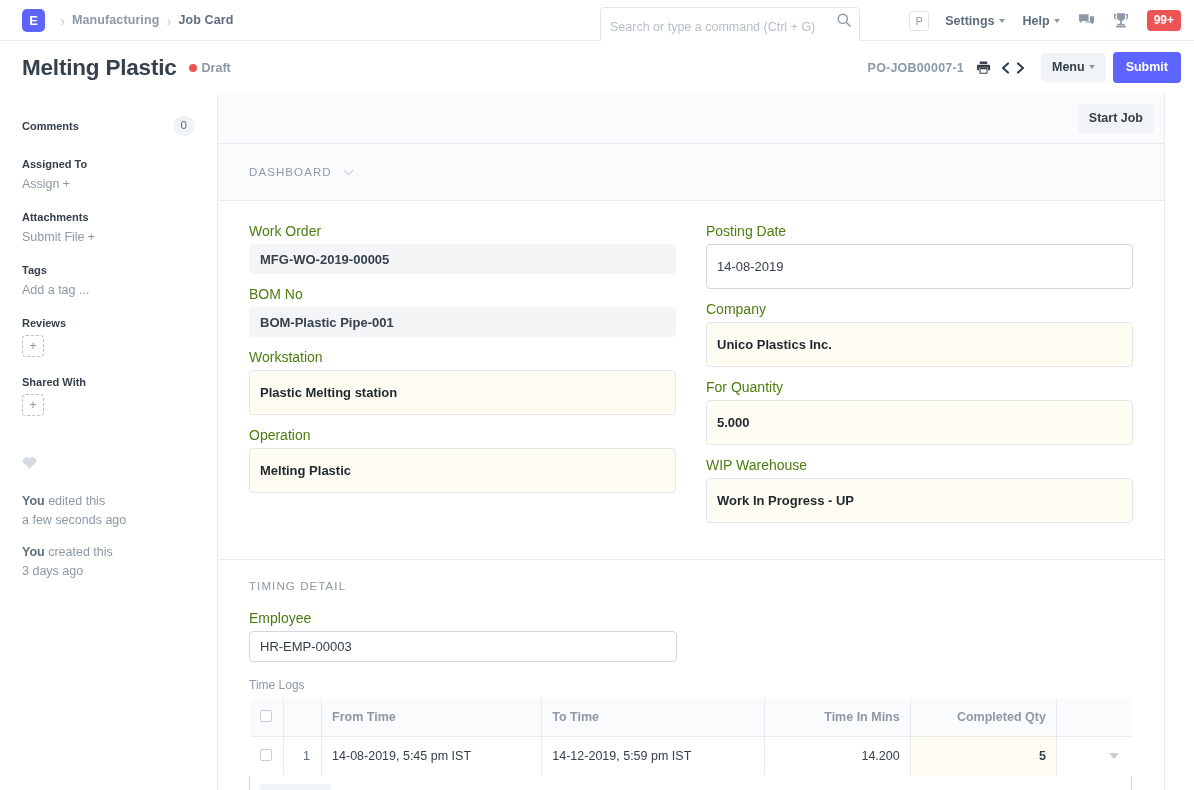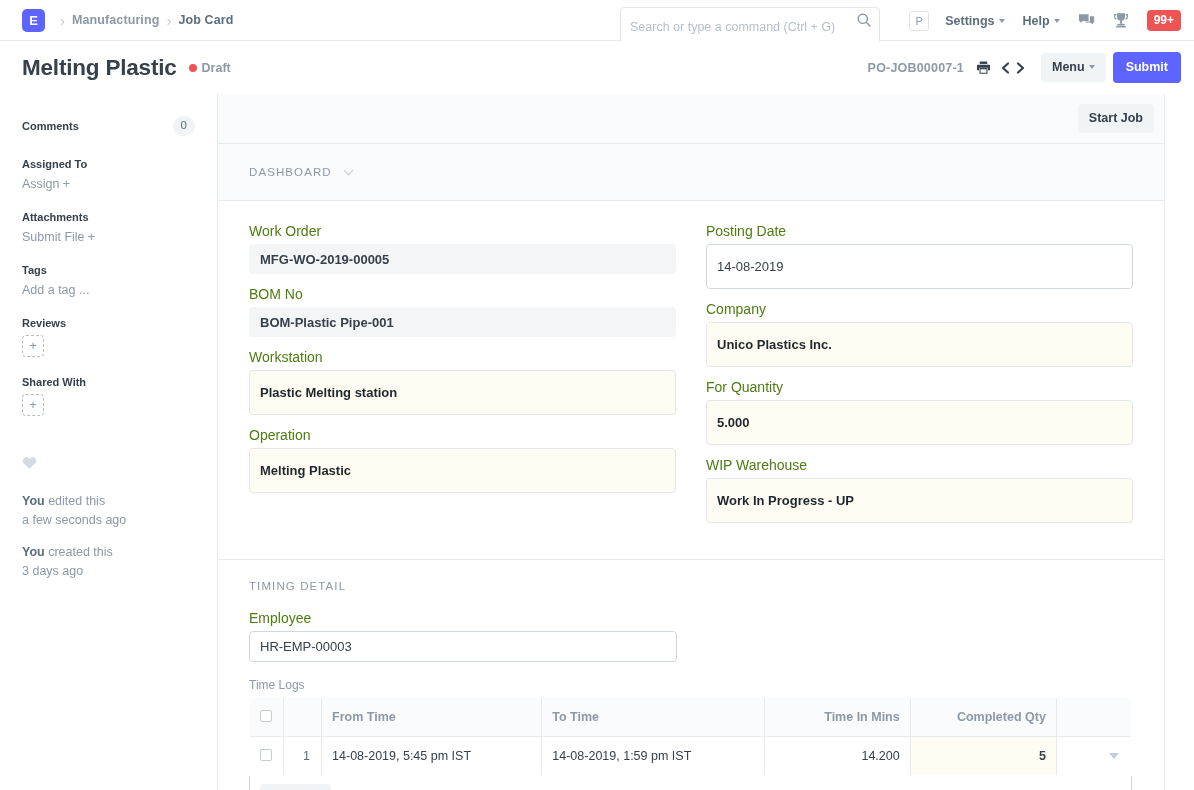--- a/index.html
+++ b/index.html
@@ -35,21 +35,21 @@
     color: #c5ccd4; font-size: 15px; margin: 0 7px;
     line-height: 1; user-select: none;
   }
   .bc-item {
     font-size: 12.5px; font-weight: bold; color: #8d99a6;
     letter-spacing: .1px; white-space: nowrap;
   }
   .bc-item.current { color: #5d6d7d; }
 
   .search-wrap {
-    position: absolute; left: 580px; top: 7px;
+    position: absolute; left: 560px; top: 7px;
     width: 300px; height: 40px; padding-left: 40px;
   }
   .search-input {
     width: 100%; height: 100%;
     border: 1px solid #e2e6ea; border-radius: 4px;
     background: #fff;
     font-family: "Liberation Sans", sans-serif;
     font-size: 12.5px; color: #36414c;
     padding: 0 28px 0 9px;
     outline: none;
@@ -531,21 +531,21 @@
                 <th class="col-tim num">Time In Mins</th>
                 <th class="col-cq num">Completed Qty</th>
                 <th class="col-last"></th>
               </tr>
             </thead>
             <tbody>
               <tr>
                 <td class="col-chk"><span class="chk"></span></td>
                 <td class="col-idx">1</td>
                 <td class="col-ft">14-08-2019, 5:45 pm IST</td>
-                <td class="col-tt">14-08-2019, 1:59 pm IST</td>
+                <td class="col-tt">14-12-2019, 5:59 pm IST</td>
                 <td class="col-tim num">14.200</td>
                 <td class="col-cq num highlight">5</td>
                 <td class="col-last">
                     <div class="row-caret"></div>
                   </td>
               </tr>
             </tbody>
           </table>
           <div class="addrow-cell">
             <button class="btn-addrow">Add Row</button>

